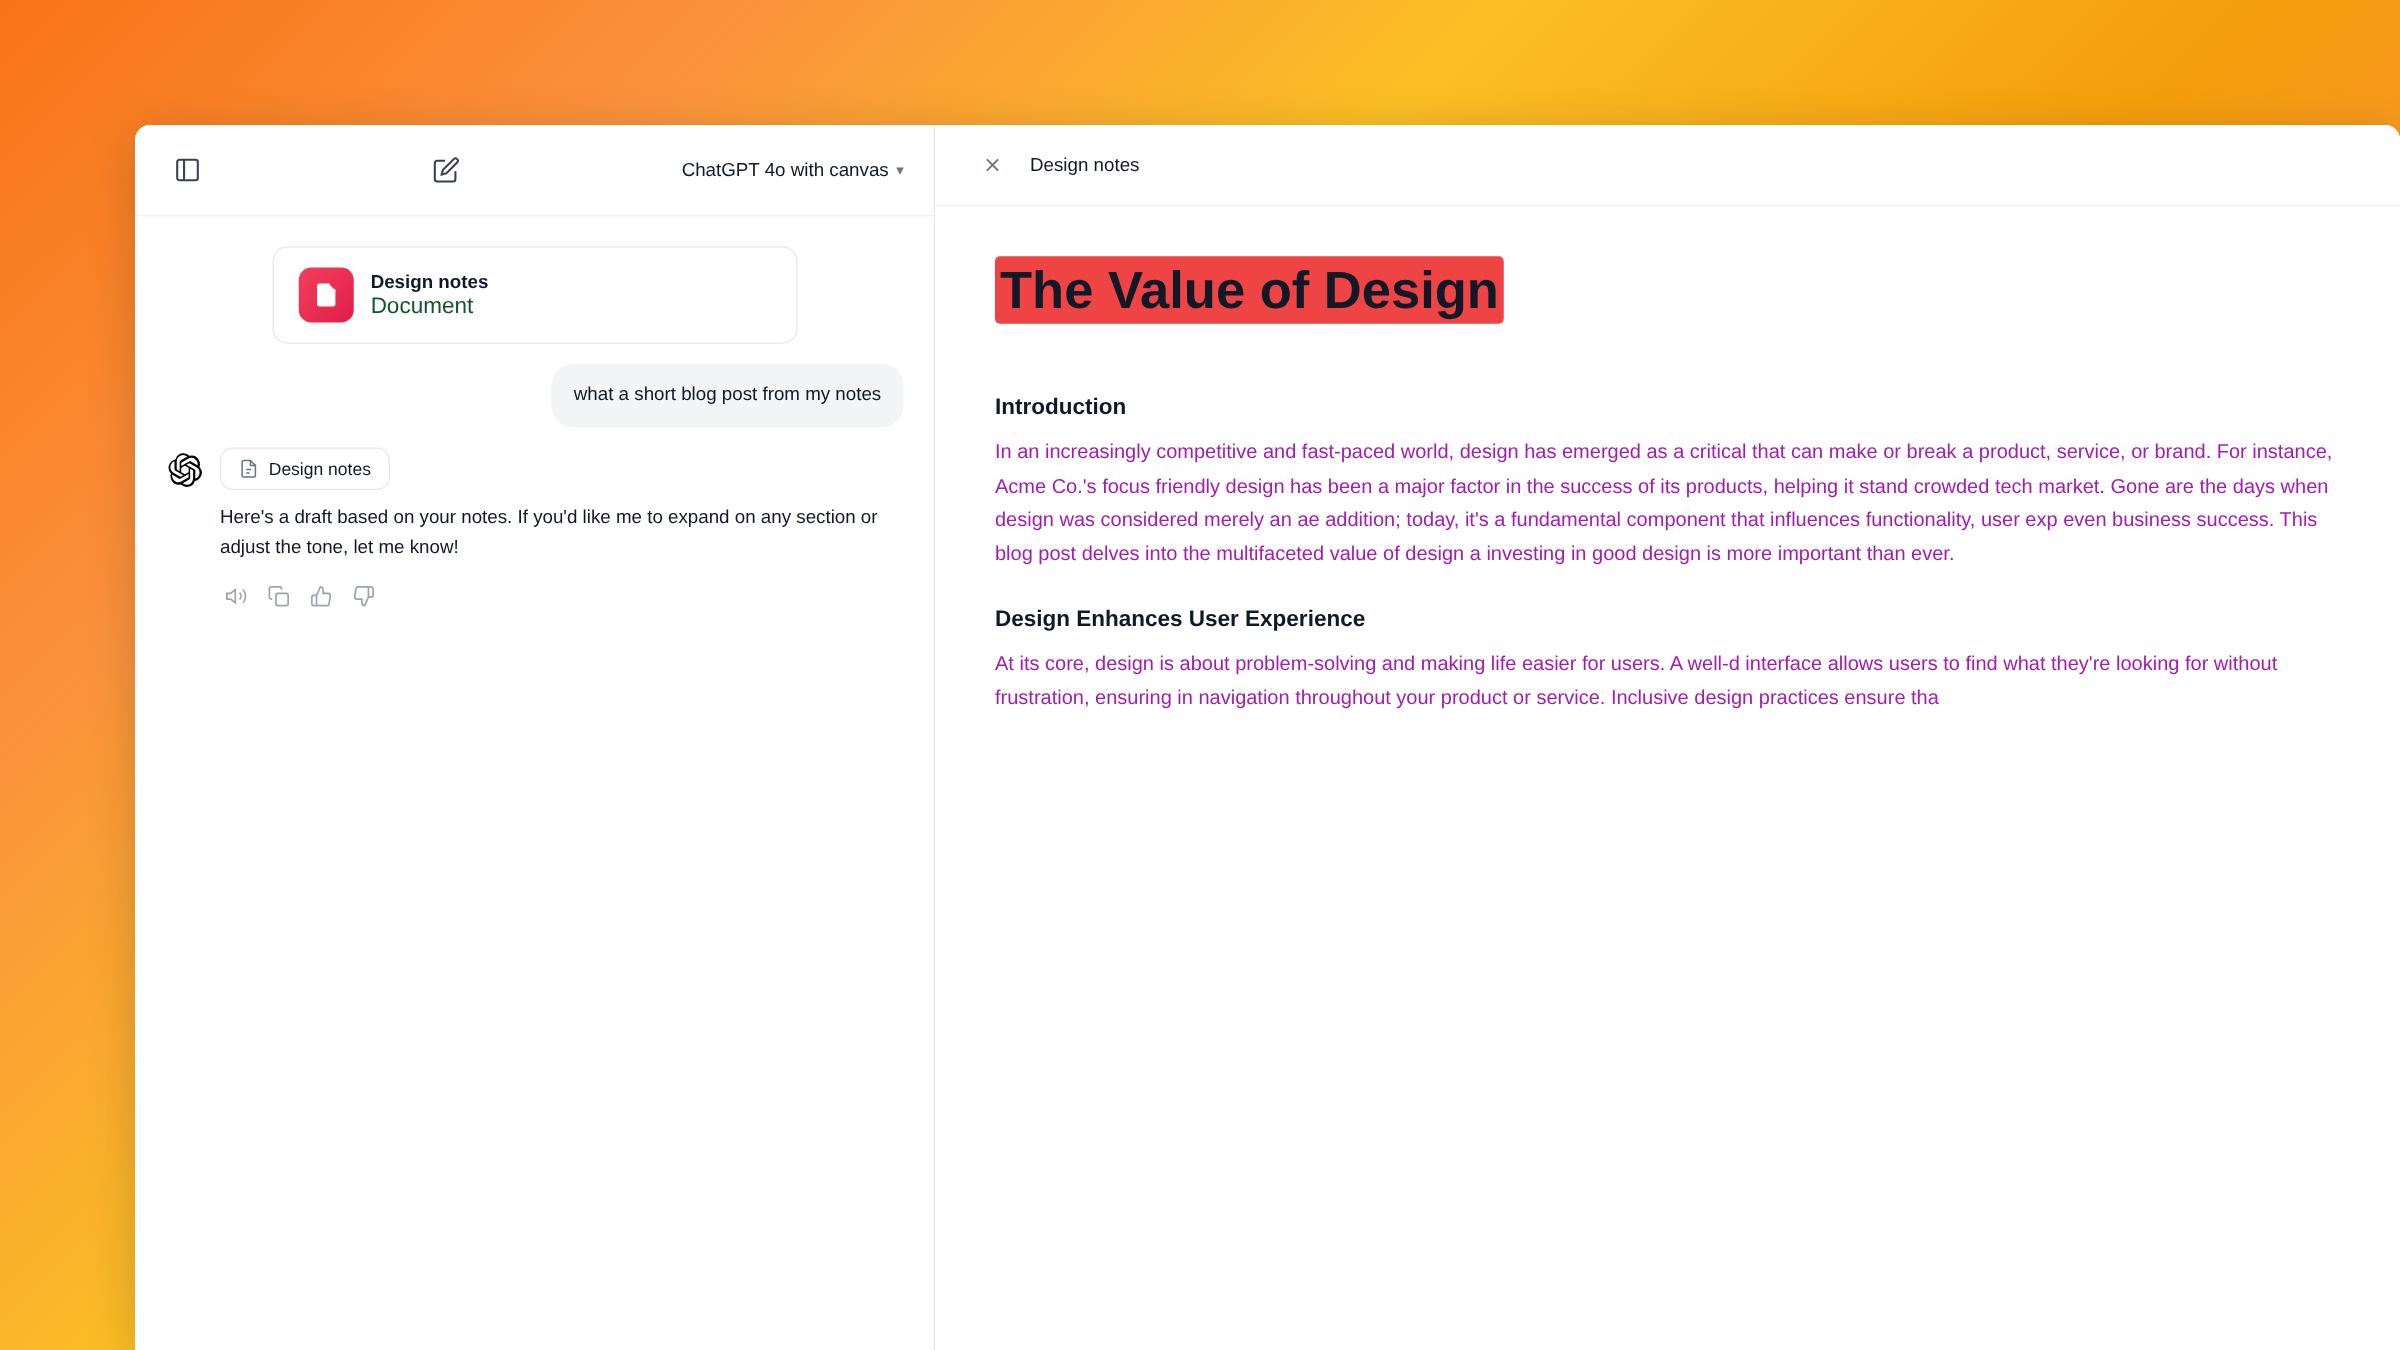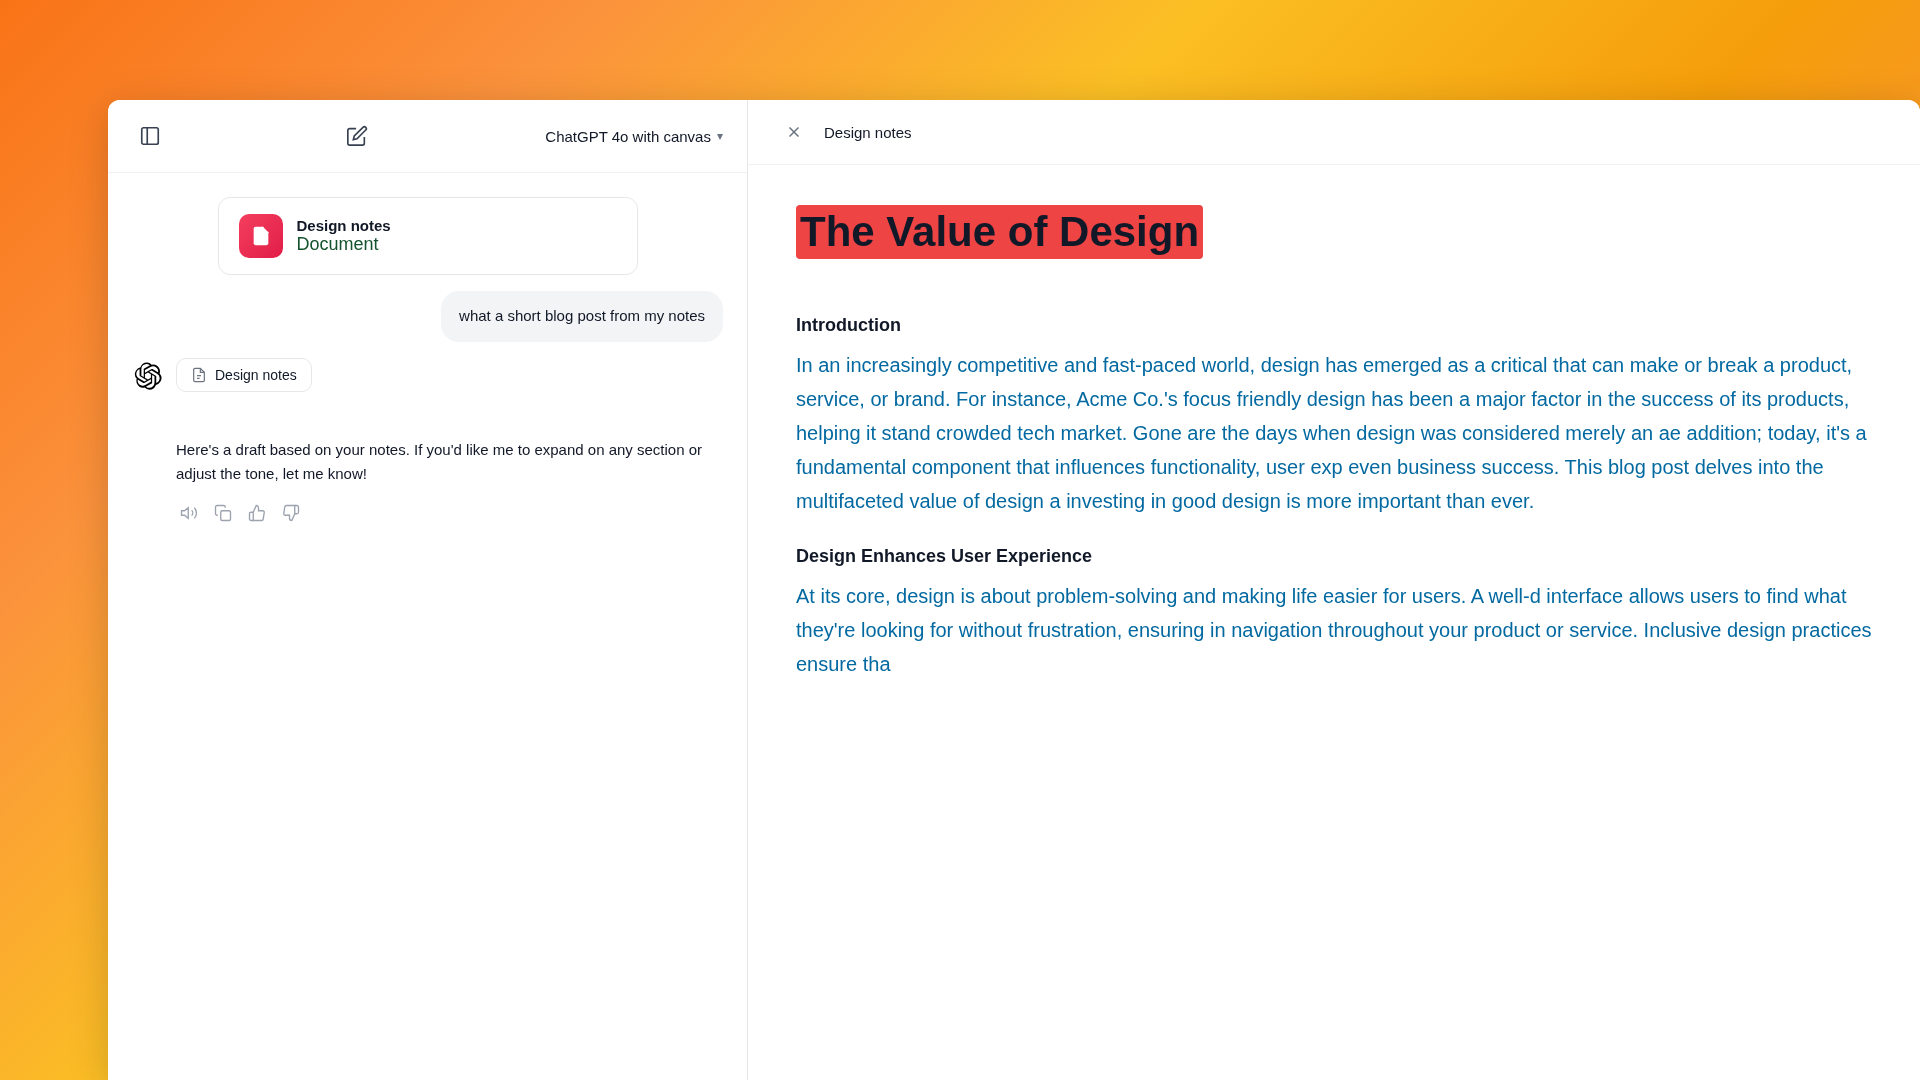--- a/index.html
+++ b/index.html
@@ -202,21 +202,20 @@
       width: 16px;
       height: 16px;
       color: #6b7280;
     }
 
     
     .assistant-text {
       font-size: 15px;
       color: #111827;
       line-height: 1.6;
-      margin-top: 36px;
     }
 
     
     .action-buttons {
       display: flex;
       gap: 8px;
       align-items: center;
       margin-top: 4px;
     }
 
@@ -294,22 +293,22 @@
 
     .doc-section-title {
       font-size: 18px;
       font-weight: 700;
       color: #111827;
       margin-bottom: 12px;
       margin-top: 28px;
     }
 
     .doc-paragraph {
-      font-size: 20px;
-      color: #0369a1;
+      font-size: 16px;
+      color: #a21caf;
       line-height: 1.7;
       margin-bottom: 16px;
     }
 
     
     .canvas-prompt-overlay {
       position: absolute;
       top: 88px;
       right: 48px;
       background: #ffffff;

